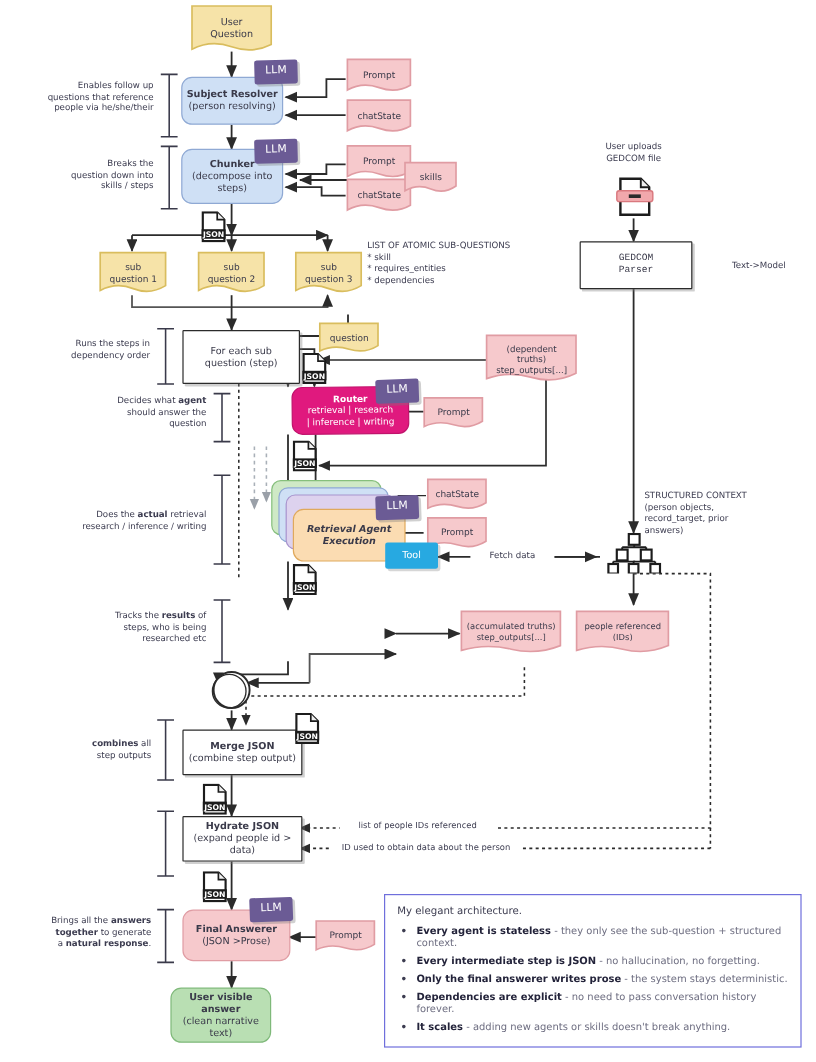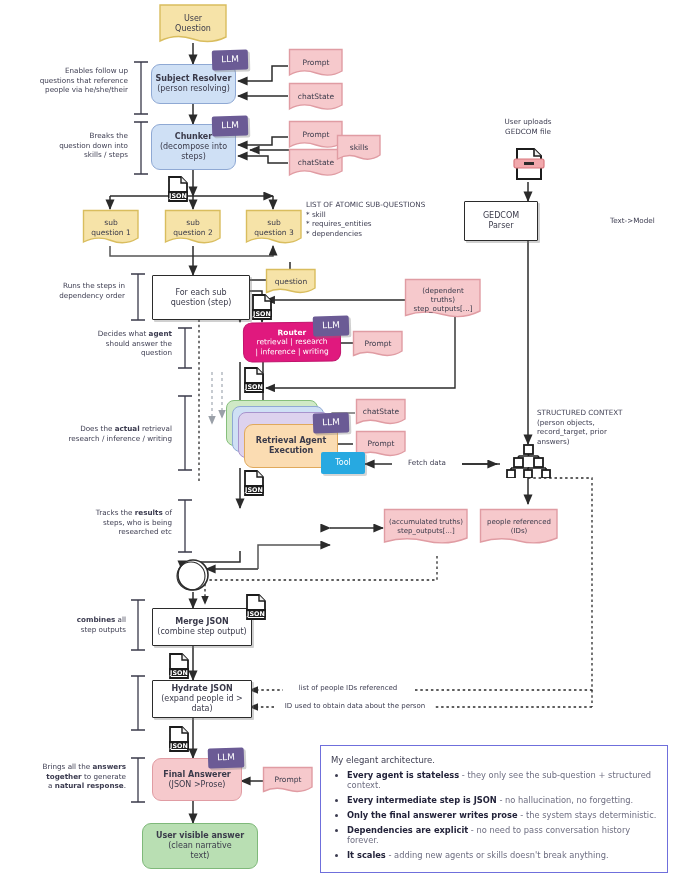--- a/index.html
+++ b/index.html
@@ -277,21 +277,21 @@
 <div class="note" style="left:352px;top:330px;width:52px;height:28px;font-size:7.5px;">
   <svg class="sh" viewBox="0 0 52 28" preserveAspectRatio="none">
     <path d="M1.5,1.5 L50,1.5 L50,21 Q39,28 26,24 Q13,20 1.5,25.5 Z" fill="#f6c9cc" stroke="#e09ca3" stroke-width="1.4"></path>
   </svg>
       <span class="tx">Prompt</span>
 </div>
 
 <div style="position:absolute;left:226px;top:400px;width:90px;height:44px;background:#cfe9c6;border:1.3px solid #86bf7c;border-radius:8px;"></div>
 <div style="position:absolute;left:232px;top:406px;width:90px;height:44px;background:#cfe0f5;border:1.3px solid #8fa9d4;border-radius:8px;"></div>
 <div style="position:absolute;left:238px;top:412px;width:90px;height:44px;background:#ddd2ee;border:1.3px solid #a893cd;border-radius:8px;"></div>
-<div class="node round orange" style="left:244px;top:424px;width:94px;height:44px;font-size:8px;">
+<div class="node round orange" style="left:244px;top:424px;width:94px;height:44px;font-size:8px;font-style:italic;">
   <span class="b">Retrieval Agent</span>
   <span class="b">Execution</span>
 </div>
 <div class="node purple" style="left:313px;top:413px;width:36px;height:20px;font-size:9px;transform:rotate(-2deg);">
   <span>LLM</span>
 </div>
 <div class="note" style="left:355px;top:398px;width:52px;height:28px;font-size:7.5px;">
   <svg class="sh" viewBox="0 0 52 28" preserveAspectRatio="none">
     <path d="M1.5,1.5 L50,1.5 L50,21 Q39,28 26,24 Q13,20 1.5,25.5 Z" fill="#f6c9cc" stroke="#e09ca3" stroke-width="1.4"></path>
   </svg>
@@ -348,39 +348,39 @@
 <div class="node purple" style="left:208px;top:748px;width:36px;height:20px;font-size:9px;transform:rotate(-2deg);">
   <span>LLM</span>
 </div>
 <div class="note" style="left:262px;top:766px;width:52px;height:28px;font-size:7.5px;">
   <svg class="sh" viewBox="0 0 52 28" preserveAspectRatio="none">
     <path d="M1.5,1.5 L50,1.5 L50,21 Q39,28 26,24 Q13,20 1.5,25.5 Z" fill="#f6c9cc" stroke="#e09ca3" stroke-width="1.4"></path>
   </svg>
       <span class="tx">Prompt</span>
 </div>
 
-<div class="node round green" style="left:142px;top:823px;width:116px;height:46px;font-size:8px;">
+<div class="node round green" style="left:142px;top:823px;width:84px;height:46px;font-size:8px;">
   <span class="b">User visible answer</span>
   <span>(clean narrative</span>
   <span>text)</span>
 </div>
 
 <div class="txt tcenter" style="left:478px;top:117px;width:100px;font-size:7.2px;">
   <div>User uploads</div>
   <div>GEDCOM file</div>
 </div>
 <div style="position:absolute;left:510px;top:145px;width:38px;height:38px;">
   <svg viewBox="0 0 38 38" width="38" height="38">
     <path d="M7,4 L24,4 L31,11 L31,34 L7,34 Z" fill="#fff" stroke="#1c1c1c" stroke-width="2"></path>
     <path d="M24,4 L24,11 L31,11" fill="#eee" stroke="#1c1c1c" stroke-width="1.6"></path>
     <rect x="4" y="14" width="30" height="9" rx="2" fill="#f1a8ac" stroke="#d9787e" stroke-width="1.2"></rect>
     <rect x="14" y="17" width="10" height="3" fill="#2b2b2b"></rect>
   </svg>
 </div>
-<div class="node rect" style="left:464px;top:201px;width:74px;height:40px;font-size:8px;">
+<div class="node rect" style="left:483px;top:201px;width:94px;height:40px;font-size:8px;font-family:Liberation Mono, monospace;">
   <span>GEDCOM</span>
   <span>Parser</span>
 </div>
 <div class="txt tleft" style="left:578px;top:216px;width:80px;font-size:7.2px;margin-left:32px;">
   <span>Text-&gt;Model</span>
 </div>
 
 <div class="txt tleft" style="left:537px;top:408px;width:130px;font-size:7.2px;">
   <div>STRUCTURED CONTEXT</div>
   <div>(person objects,</div>

